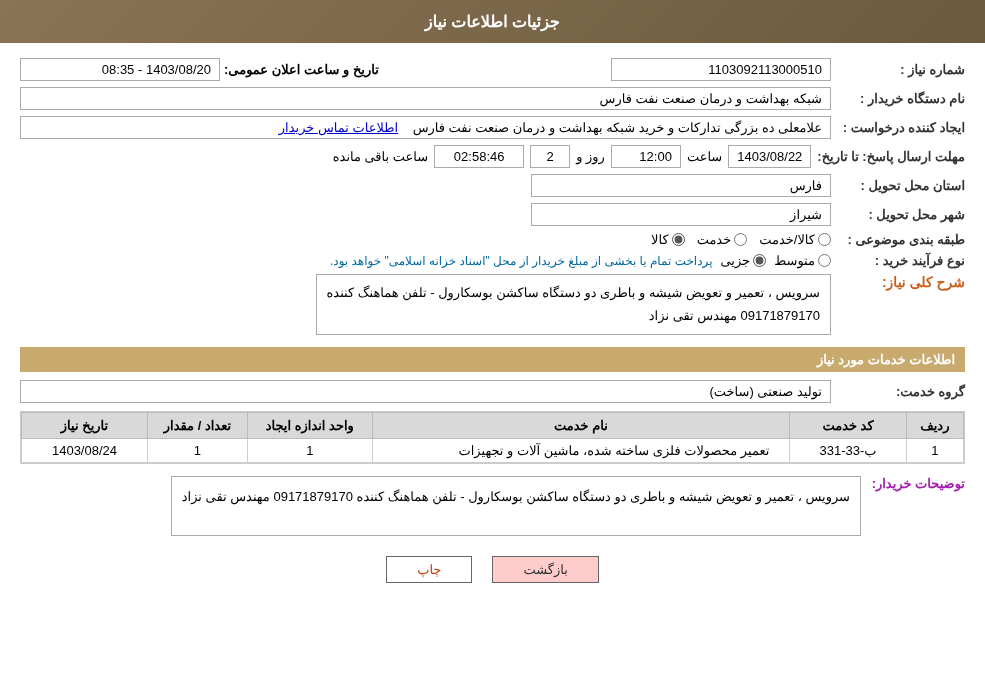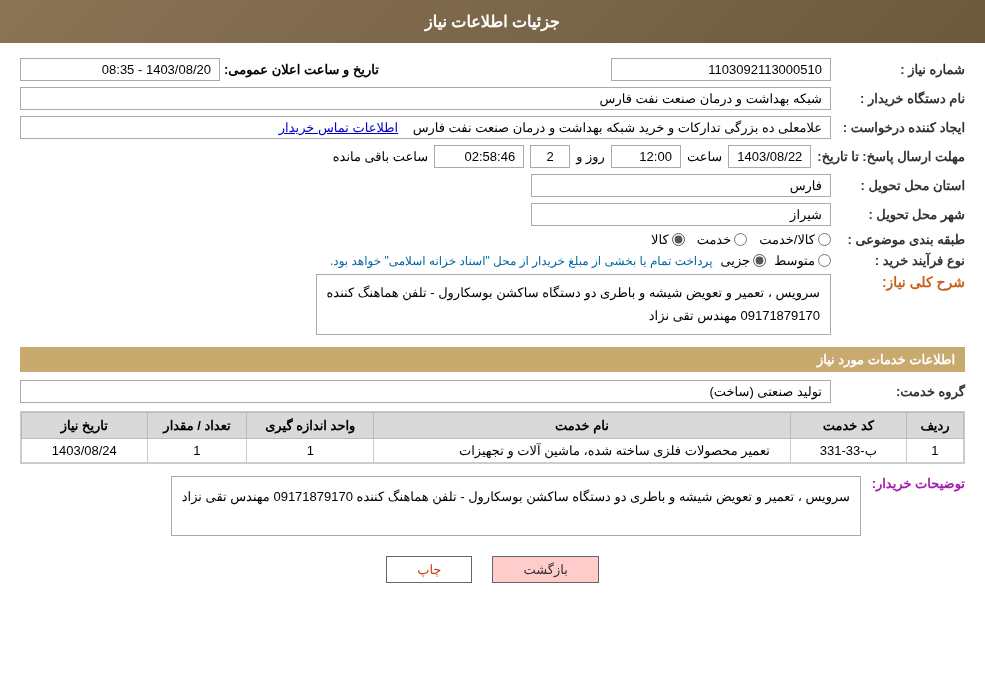--- a/index.html
+++ b/index.html
@@ -194,21 +194,21 @@
       </div>
     </div>
 
     <div class="date-row row">
       <span class="label">مهلت ارسال پاسخ: تا تاریخ:</span>
       <div class="date-val">1403/08/22</div>
       <span>ساعت</span>
       <div class="date-val" style="min-width:70px;">12:00</div>
       <span>روز و</span>
       <div class="date-val" style="min-width:40px;text-align:center;">2</div>
-      <div class="date-val" style="min-width:90px;">02:58:46</div>
+      <div class="date-val" style="min-width:90px;text-align:center;">02:58:46</div>
       <span>ساعت باقی مانده</span>
     </div>
 
     <div class="row">
       <span class="label">استان محل تحویل :</span>
       <div class="value-box" style="max-width:300px;">فارس</div>
     </div>
 
     <div class="row">
       <span class="label">شهر محل تحویل :</span>
@@ -265,21 +265,21 @@
       <div class="value-box">تولید صنعتی (ساخت)</div>
     </div>
 
     <div class="table-wrapper">
       <table>
         <thead>
           <tr>
             <th><span>ردیف</span></th>
             <th><span>کد خدمت</span></th>
             <th><span>نام خدمت</span></th>
-            <th><span>واحد اندازه گیری</span></th>
+            <th><span>واحد اندازه ایجاد</span></th>
             <th><span>تعداد / مقدار</span></th>
             <th><span>تاریخ نیاز</span></th>
           </tr>
         </thead>
         <tbody id="table-body">
         <tr>
         <td>1</td>
         <td>ب-33-331</td>
         <td style="text-align:right;">تعمیر محصولات فلزی ساخته شده، ماشین آلات و تجهیزات</td>
         <td>1</td>

